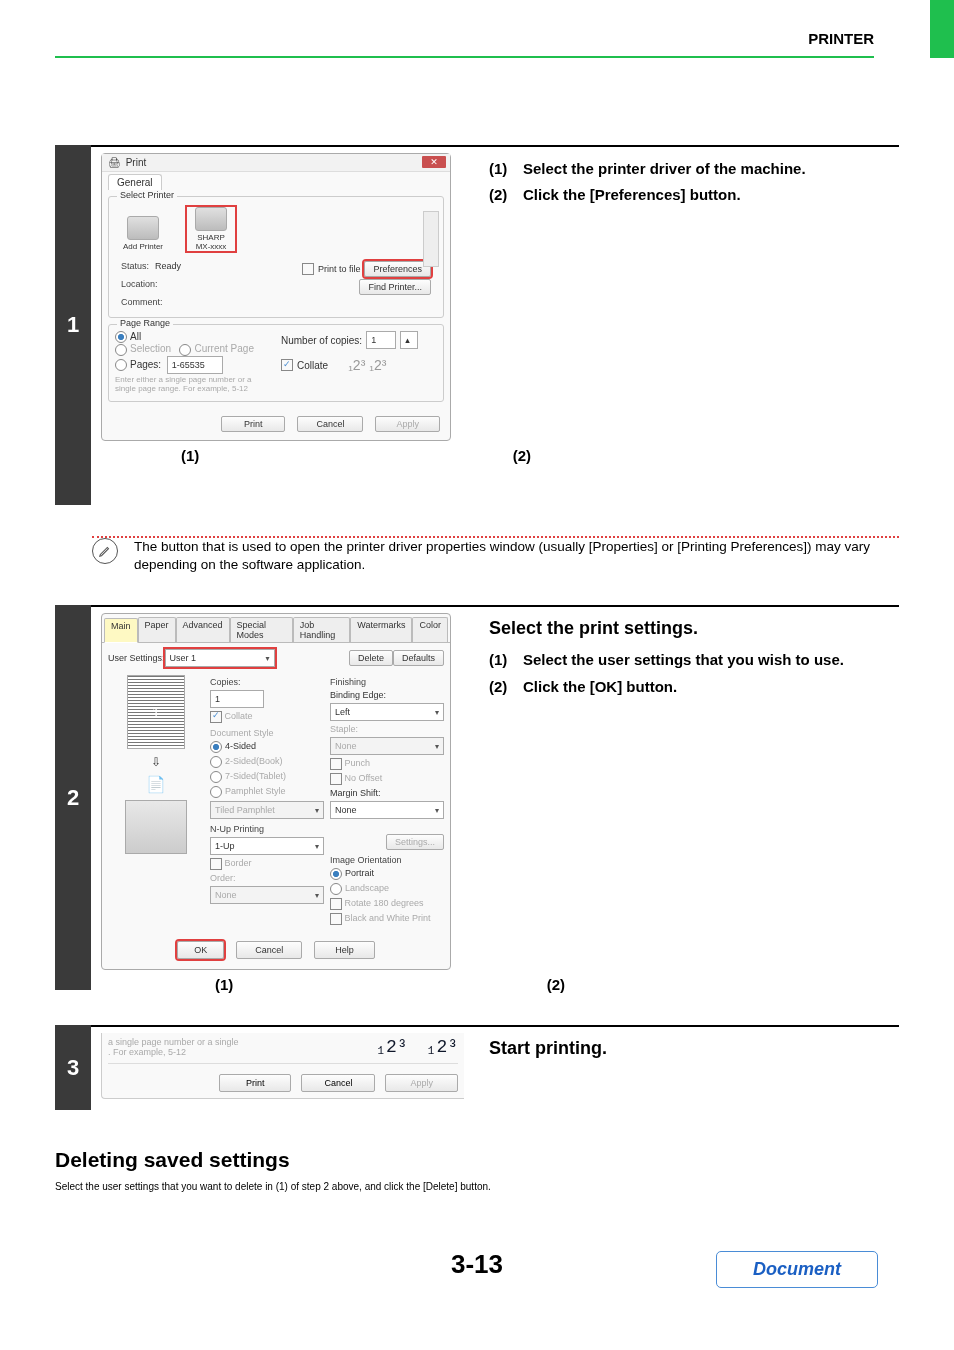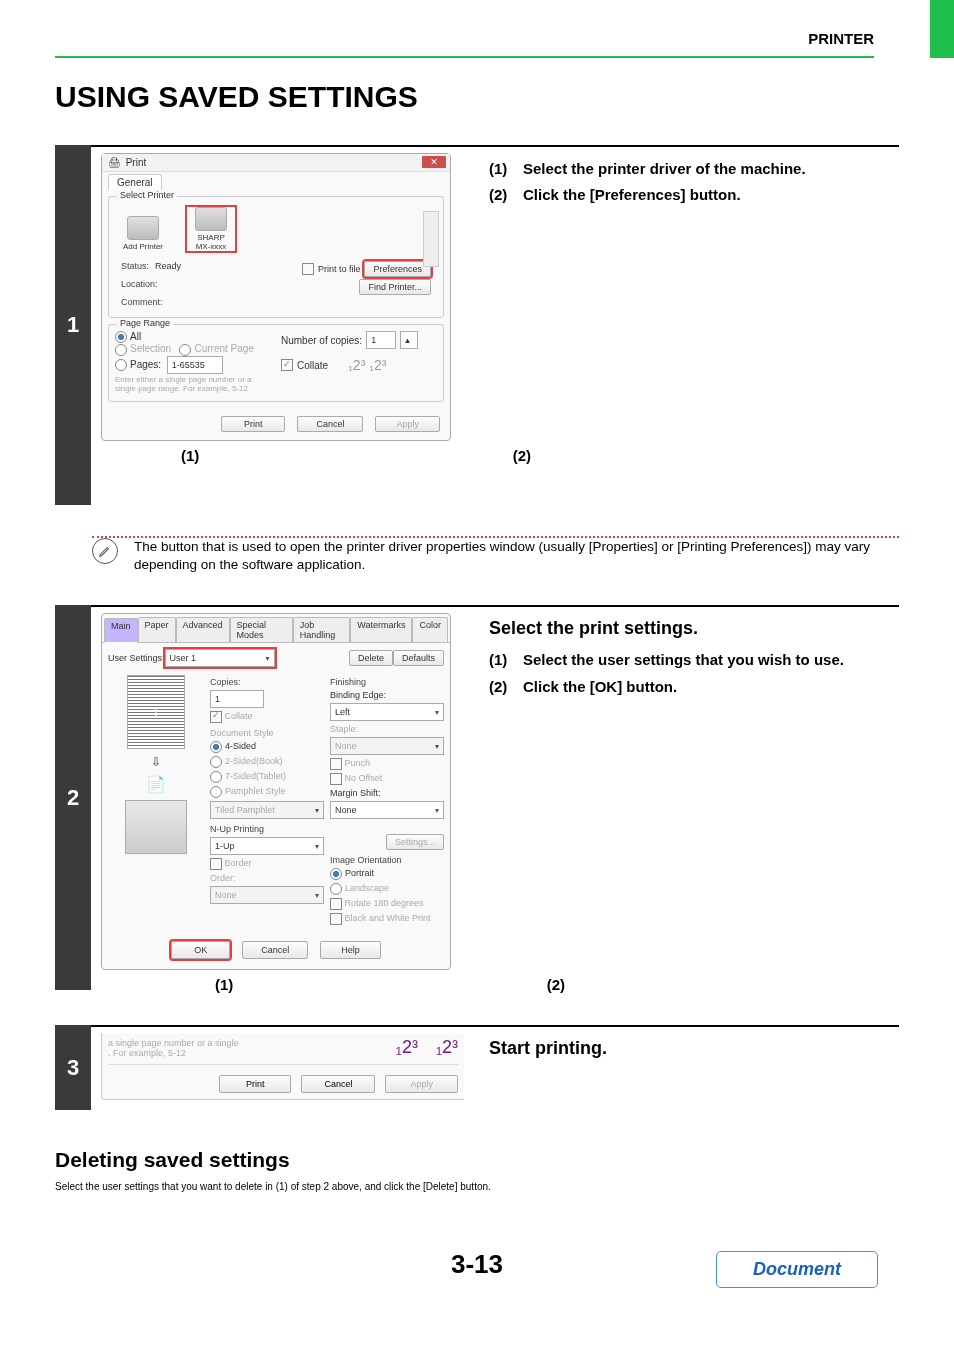--- a/index.html
+++ b/index.html
@@ -291,21 +291,21 @@
     gap: 0;
   }
   .prop-tabs .ptab {
     padding: 2px 6px;
     border: 1px solid #bbb;
     border-bottom: none;
     background: #eee;
     border-top-left-radius: 2px;
     border-top-right-radius: 2px;
   }
-  .prop-tabs .ptab.active { background: #c4b5fd; border-bottom: 1px solid #fff; position: relative; top: 1px;}
+  .prop-tabs .ptab.active { background: #fef9c3; border-bottom: 1px solid #fff; position: relative; top: 1px;}
   .prop-body {
     display: flex;
     gap: 6px;
     padding: 6px;
     font-size: 9px;
   }
   .lbl { color: #444; }
   .select-box {
     border: 1px solid #aaa;
     background: #fff;
@@ -356,21 +356,21 @@
     border-left: 1px solid #ccc;
     border-bottom: 1px solid #ccc;
     background: #f9f9f9;
     padding: 4px 6px 6px 6px;
     font-size: 10px;
     border-bottom-left-radius: 4px;
   }
   .snippet3 .row-a {
     display: flex; justify-content: space-between; align-items: center;
   }
-  .collation-large { font-size: 18px; color: #701a75; display: flex; gap: 18px; font-family: Liberation Sans, sans-serif;}
+  .collation-large { font-size: 18px; color: #0f172a; display: flex; gap: 18px; font-family: Liberation Mono, monospace;}
   .snippet3 .row-b { display: flex; justify-content: flex-end; gap: 10px; padding-top: 10px; border-top: 1px solid #ddd; margin-top: 6px;}
 
   
   .deleting-head {
     position: absolute;
     left: 55px;
     top: 1148px;
     font-size: 21px;
     font-weight: bold;
   }
@@ -406,21 +406,20 @@
   .lite { color: #aaa; }
 </style>
 </head>
 <body>
 
 <div class="page">
   <div class="top-green-bar"></div>
   <div class="header-label">PRINTER</div>
   <div class="green-underline"></div>
 
-  <h1 class="main-title">USING SAVED SETTINGS</h1>
 
   <div class="step-row step-row-1">
     <div class="step-num step-num-1">1</div>
     <div class="step-body">
       <div class="screenshot-col">
         <div class="win print-win">
           <div class="titlebar">
             <span>🖨</span>
             <span>Print</span>
             <span class="close-x">✕</span>
@@ -596,21 +595,21 @@
                 </span>
               <span class="minibtn lite" style="align-self:flex-end;margin-top:12px;">Settings...</span>
               <span class="section-head">Image Orientation</span>
               <div><span class="radio-dot on"></span><span>Portrait</span></div>
               <div class="lite"><span class="radio-dot"></span><span>Landscape</span></div>
               <div class="lite"><span class="checkbox-sq"></span> <span>Rotate 180 degrees</span></div>
               <div class="lite"><span class="checkbox-sq"></span> <span>Black and White Print</span></div>
             </div>
           </div>
           <div class="prop-bottom-btns">
-            <span class="minibtn hl-red" style="padding:3px 22px;">OK</span>
+            <span class="minibtn hl-red" style="padding:3px 16px;">OK</span>
             <span class="minibtn" style="padding:3px 18px;">Cancel</span>
             <span class="minibtn" style="padding:3px 20px;">Help</span>
           </div>
         </div>
         <div class="call-label-row" style="padding:0 20px 0 114px;">
           <span class="call-label">(1)</span>
           <span class="call-label">(2)</span>
         </div>
       </div>
       <div class="text-col">

